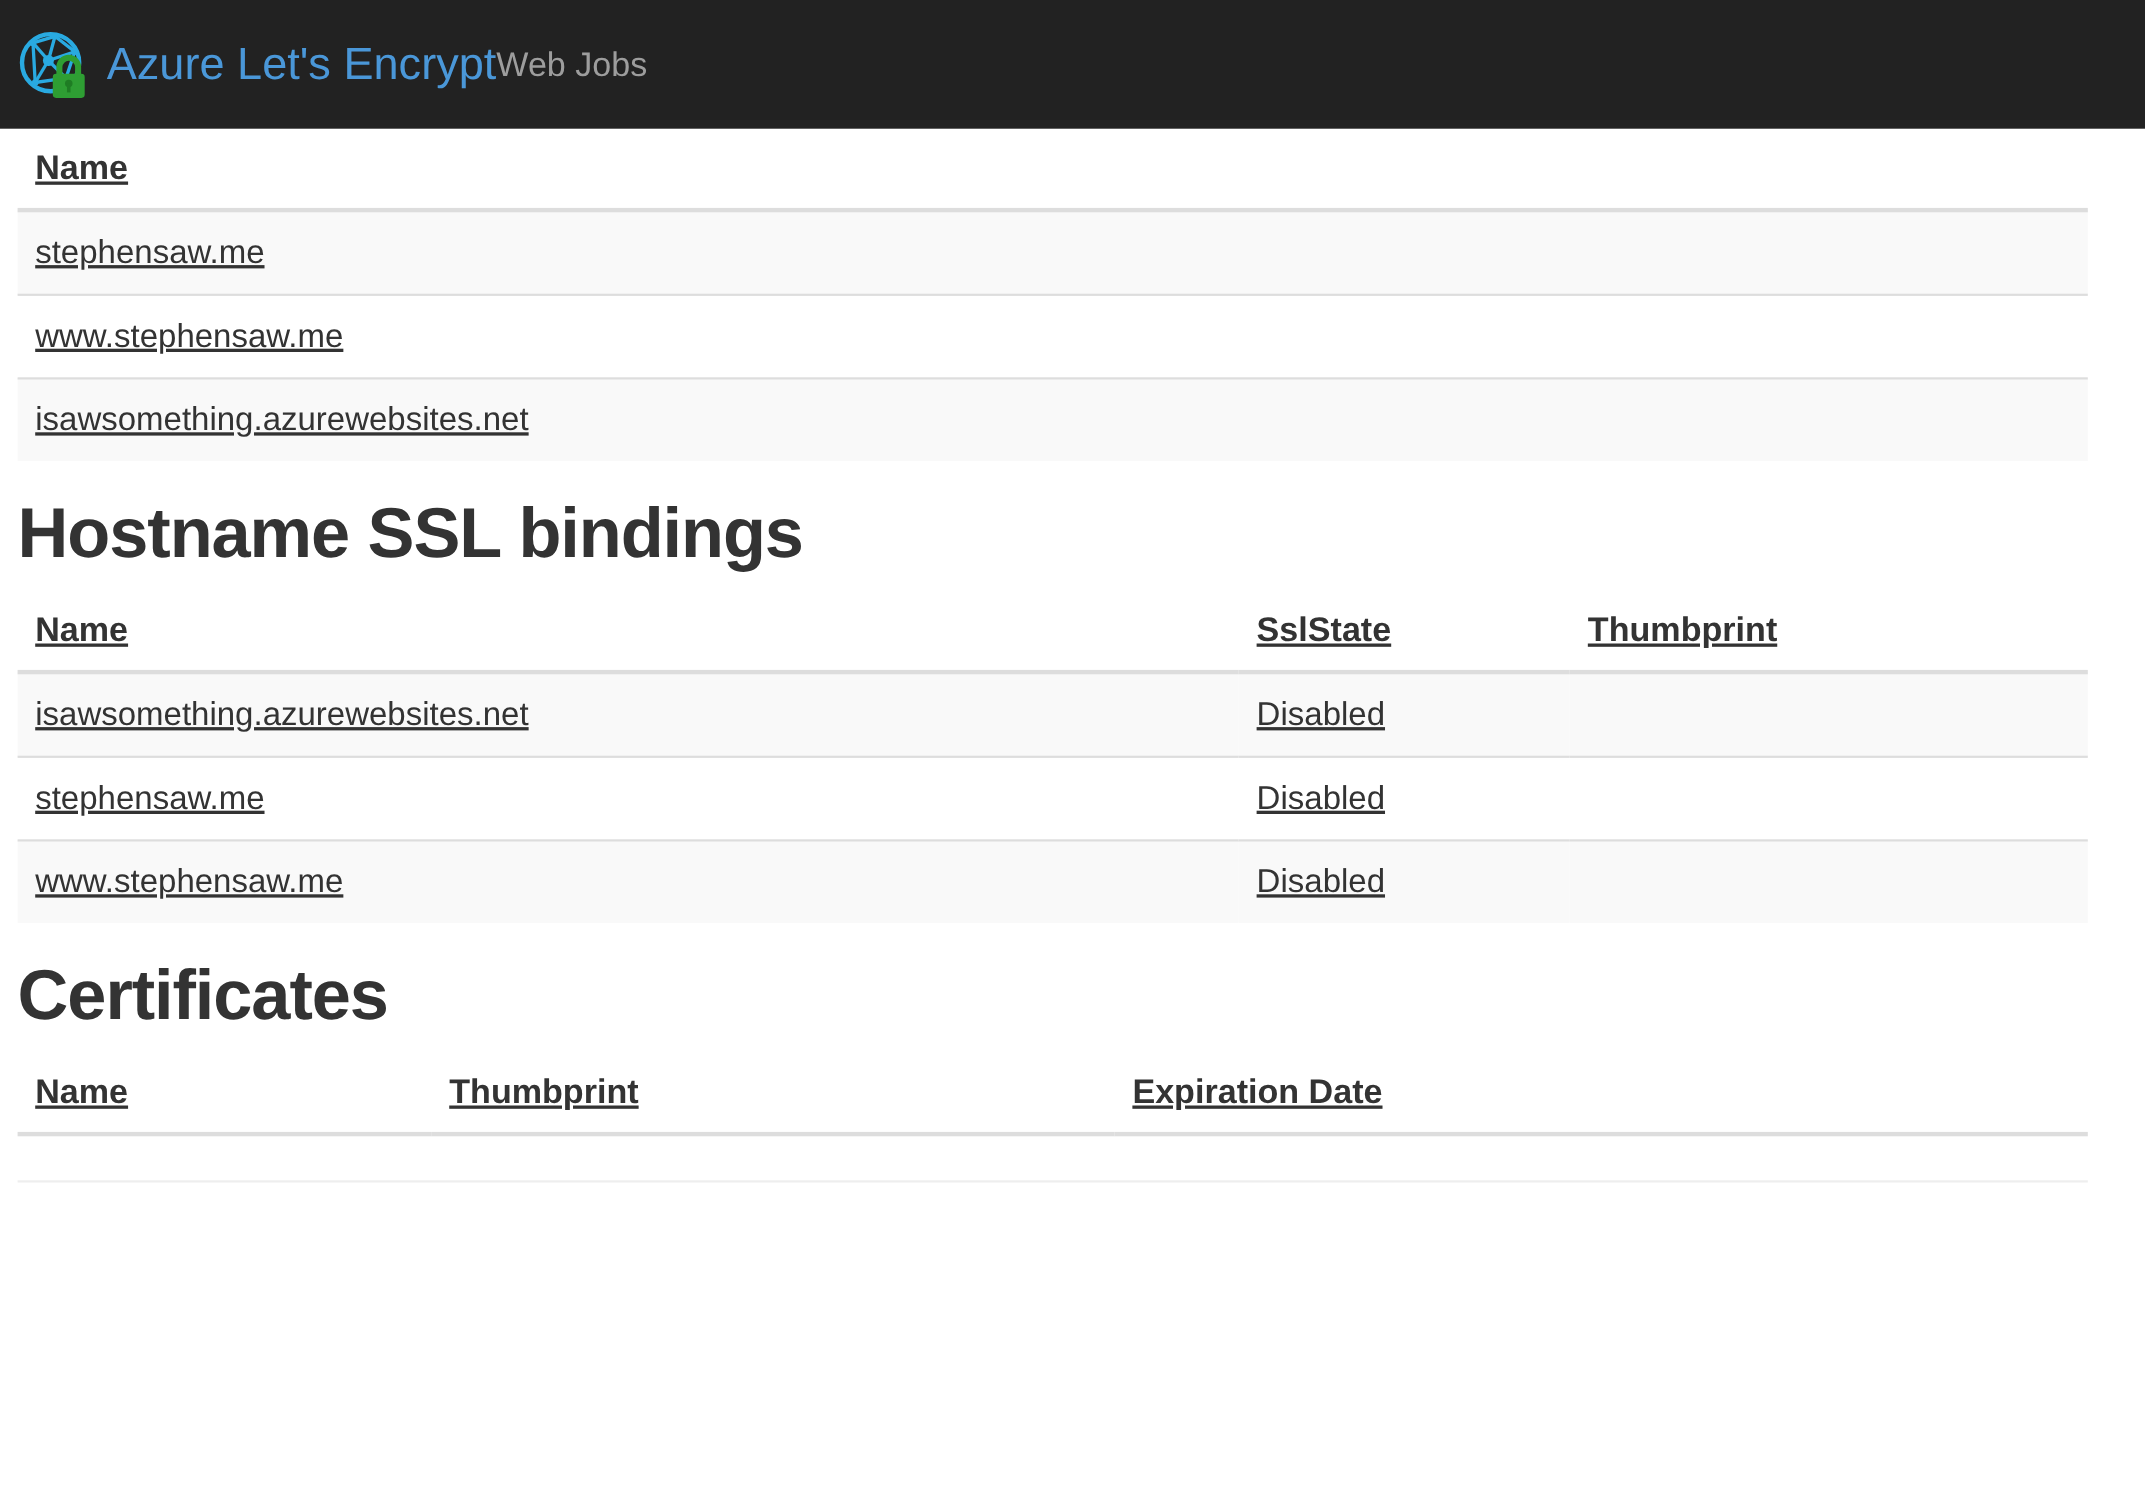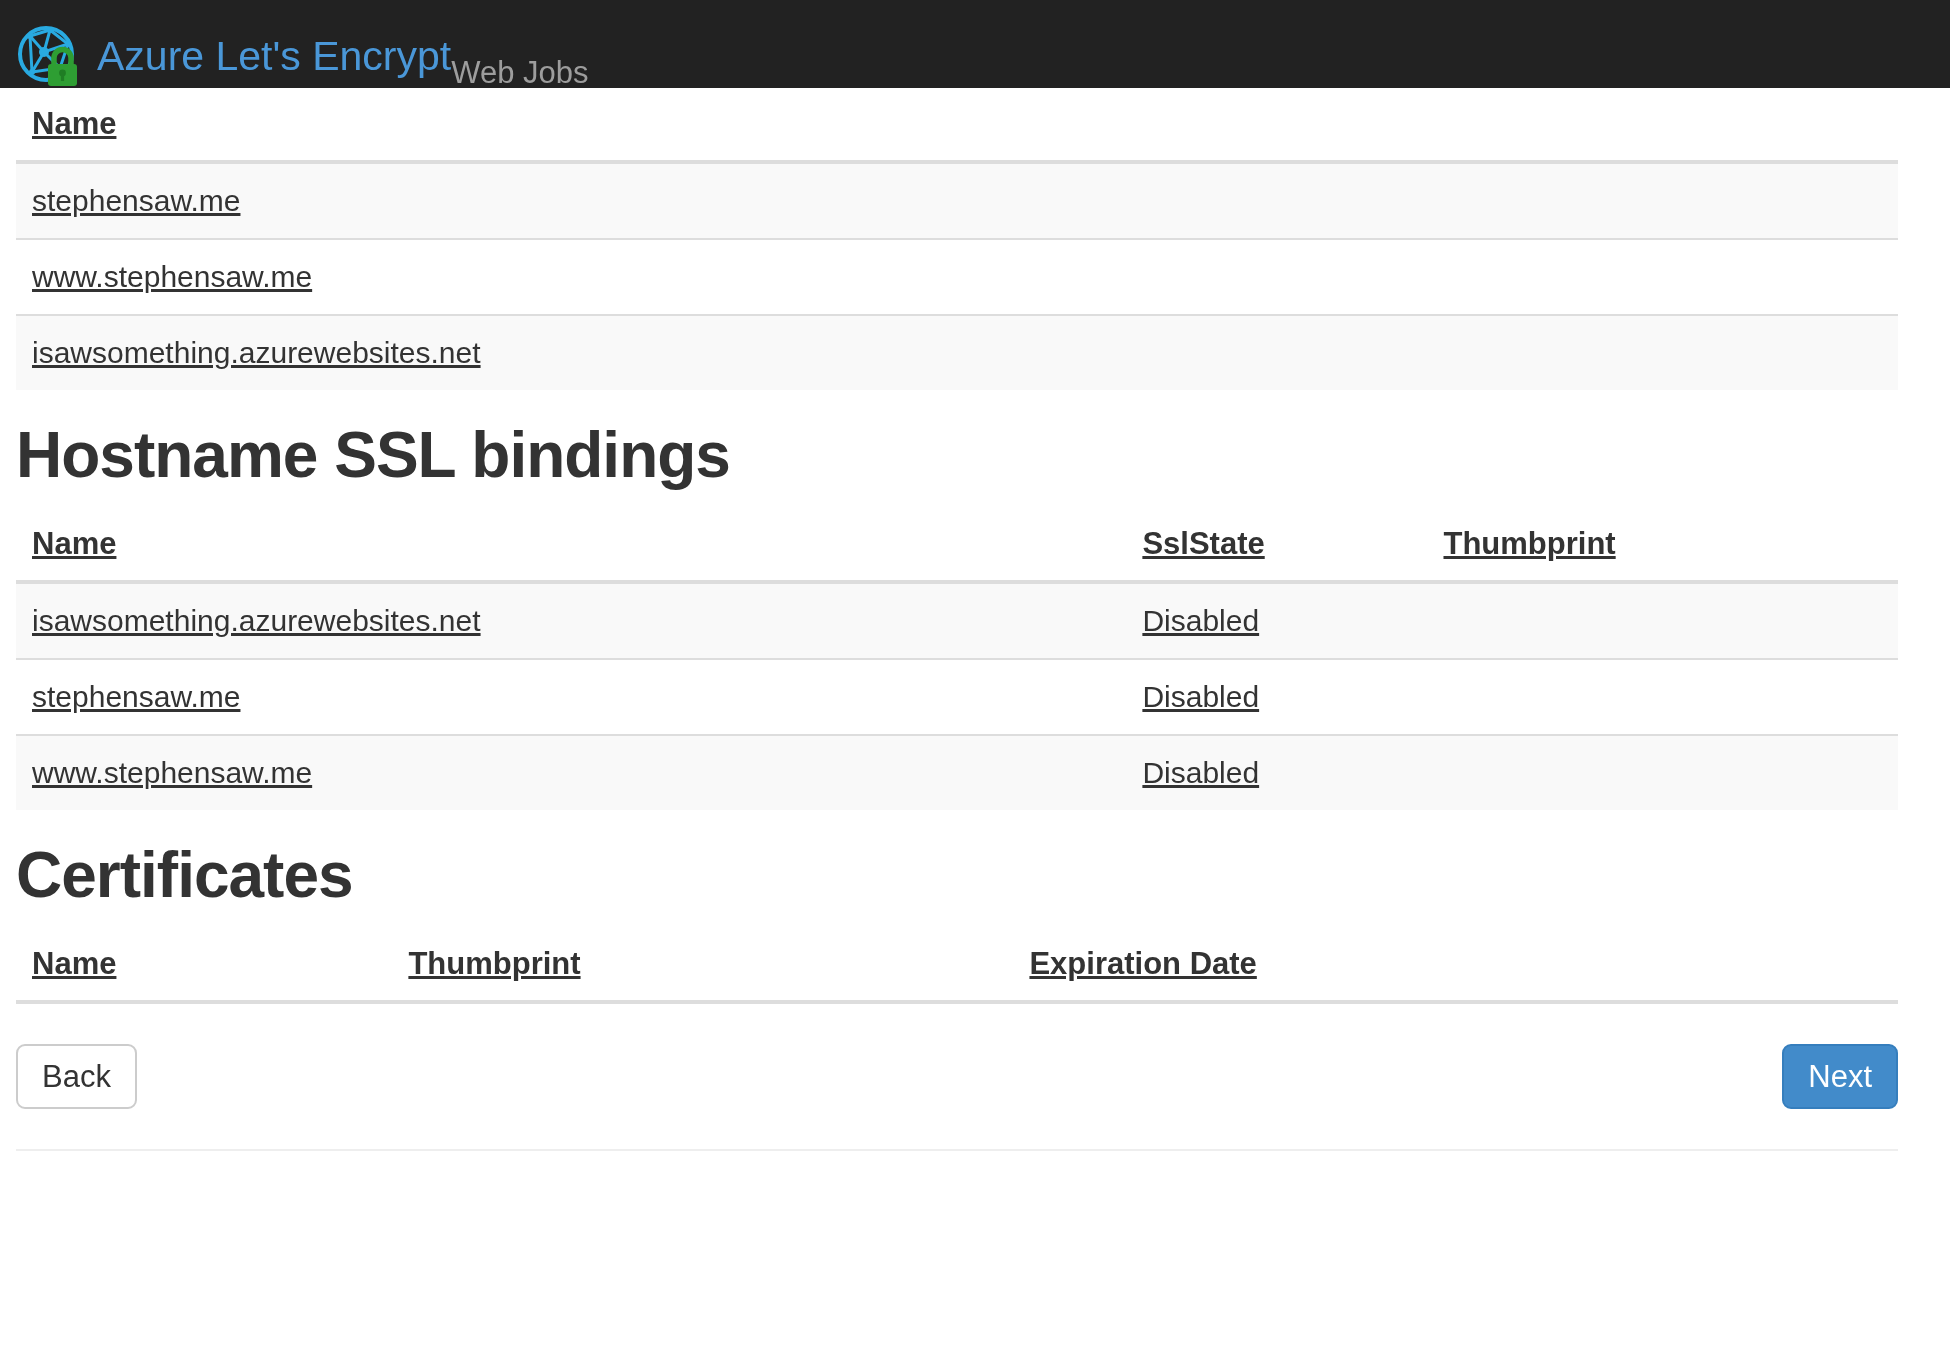--- a/index.html
+++ b/index.html
@@ -12,24 +12,24 @@
     width: 1950px;
     height: 1368px;
     overflow: hidden;
     font-family: "Liberation Sans", "DejaVu Sans", sans-serif;
     font-size: 30px;
     color: #333333;
   }
 
   
   .navbar {
-    height: 88px;
+    height: 117px;
     background: #222222;
     display: flex;
-    align-items: flex-end;
+    align-items: center;
     padding: 0 16px;
   }
   .brand {
     display: flex;
     align-items: center;
     gap: 17px;
     text-decoration: none;
     cursor: pointer;
   }
   .brand-logo { width: 64px; height: 64px; display: block; }
@@ -212,19 +212,15 @@
     <thead>
       <tr>
         <th class="cert-col-name">Name</th>
         <th class="cert-col-thumb">Thumbprint</th>
         <th class="cert-col-exp">Expiration Date</th>
       </tr>
     </thead>
     <tbody></tbody>
   </table>
 
-  <div class="wizard-footer">
-    <button class="btn btn-default">Back</button>
-    <button class="btn btn-primary">Next</button>
-  </div>
 
   <hr class="bottom-rule">
 </main>
 
 </body></html>

